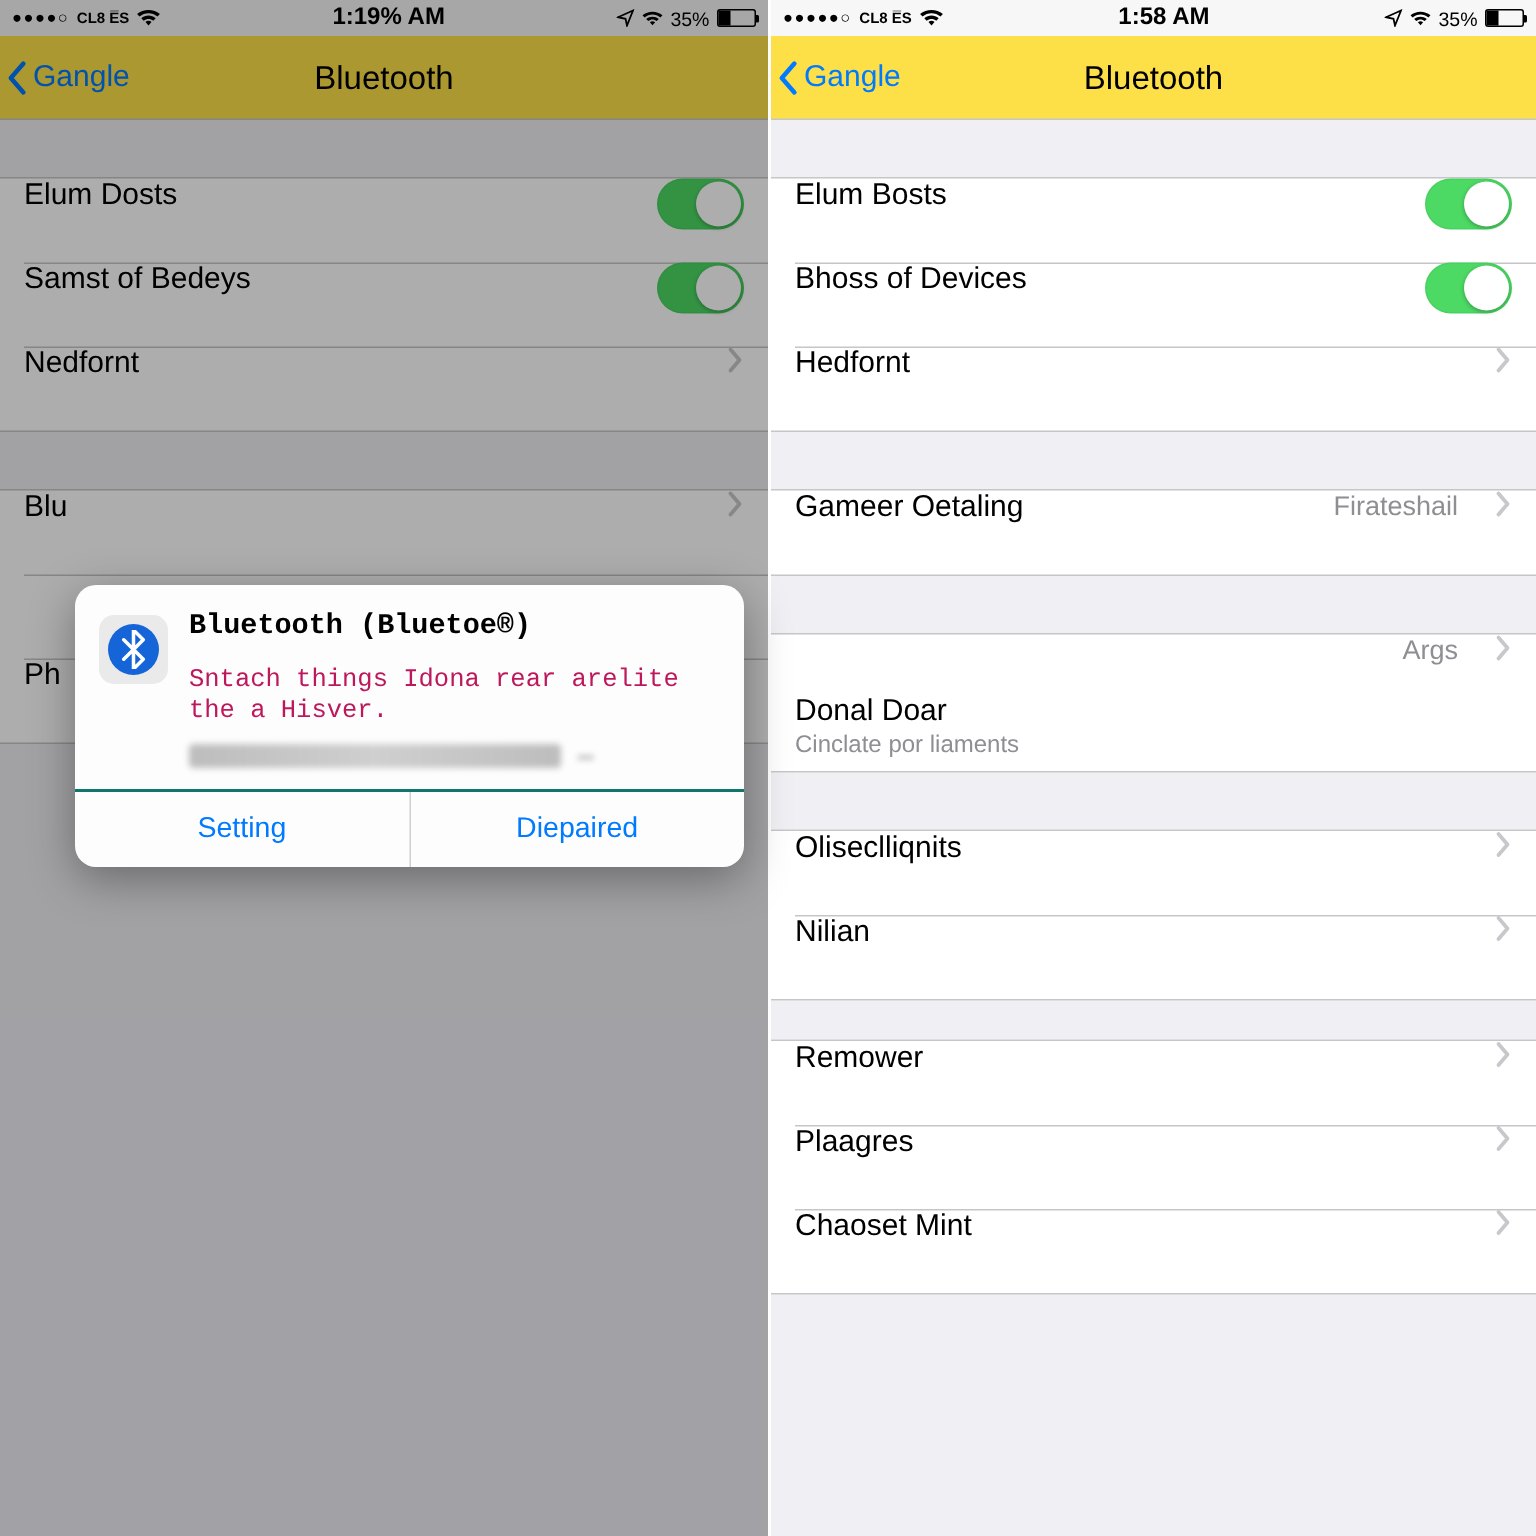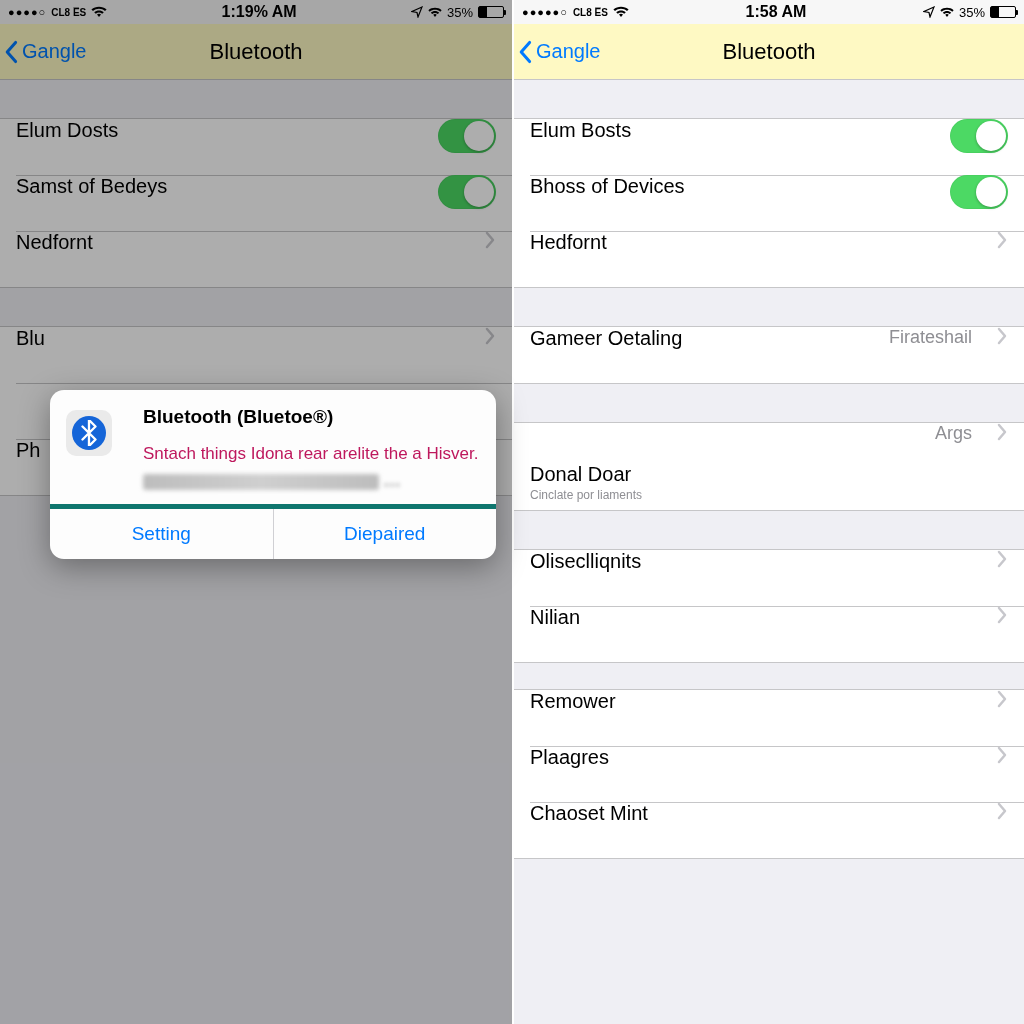--- a/index.html
+++ b/index.html
@@ -16,53 +16,53 @@
   .sb-dots { letter-spacing:1px; font-size:11px;}
   .sb-carrier { font-size:10px; font-weight:700;}
   .sb-wifi svg, .sb-loc svg { display:block; }
   .sb-batt { width:26px; height:12px; border:1px solid #000; border-radius:2px; position:relative; }
   .sb-batt::after{content:""; position:absolute; right:-3px; top:3px; width:2px; height:5px; background:#000; border-radius:0 1px 1px 0;}
   .sb-batt > div{height:100%; width:35%; background:#000;}
   .sb-time{font-weight:600; font-size:16px;}
   .sb-pct{font-size:13px;}
 
   
-  .navbar { height: 56px; background:#fef9c3; border-bottom:1px solid #c6c6c8; position:relative; display:flex; align-items:center; justify-content:center; }
+  .navbar { height: 56px; background:#fde047; border-bottom:1px solid #c6c6c8; position:relative; display:flex; align-items:center; justify-content:center; }
   .nav-title { font-size:22px; font-weight:400; color:#000;}
   .nav-back { position:absolute; left:4px; top:0; bottom:0; display:flex; align-items:center; color:#007aff; font-size:20px; gap:2px;}
   .nav-back svg{ display:block;}
 
   .content { flex:1; overflow:hidden; }
   .spacer { height:38px; }
   .spacer.sm { height:26px; }
 
   .group { background:#fff; border-top:1px solid #c6c6c8; border-bottom:1px solid #c6c6c8; }
   .row { min-height:56px; display:flex; padding:0 16px; position:relative; font-size:20px; color:#000;}
   .row + .row::before { content:""; position:absolute; left:16px; right:0; top:0; height:1px; background:#c6c6c8;}
   .row .label { flex:1; }
-  .row .sub { color:#8e8e93; font-size:12px; margin-top:2px;}
+  .row .sub { color:#8e8e93; font-size:16px; margin-top:2px;}
   .row .stack { display:flex; flex-direction:column; padding:8px 0;margin-top:32px;}
   .row .detail { color:#8e8e93; font-size:18px; margin-right:24px;}
   .chev { color:#c7c7cc; }
   .chev svg{display:block;}
 
   .toggle { width:58px; height:34px; border-radius:17px; background:#4cd964; position:relative; box-shadow:inset 0 0 0 1px rgba(0,0,0,0.04);}
   .toggle .knob{ position:absolute; right:2px; top:2px; width:30px; height:30px; border-radius:50%; background:#fff; box-shadow:0 1px 3px rgba(0,0,0,0.3);}
 
   
   .alert { position:absolute; z-index:10; left:50px; right:16px; top:390px; background:#fdfdfd; border-radius:14px; box-shadow:0 8px 30px rgba(0,0,0,0.35); overflow:hidden;}
-  .alert-body{ padding:16px 16px 14px 16px; display:flex; gap:31px;}
+  .alert-body{ padding:16px 16px 14px 16px; display:flex; gap:14px;font-family:Liberation Mono, monospace;}
   .alert-icon{ width:46px; height:46px; border-radius:10px; background:#eaeaea; display:flex; align-items:center; justify-content:center; flex-shrink:0; margin-top:4px;}
   .alert-icon .bt{ width:34px; height:34px; border-radius:50%; background:#1565d8; display:flex; align-items:center; justify-content:center;}
   .alert-text{ flex:1; }
   .alert-title{ font-weight:700; font-size:19px; color:#000;}
   .alert-msg{ font-size:17px; color:#be185d; margin-top:15px; line-height:1.25;}
   .alert-blur{ height:16px; margin-top:10px; border-radius:3px; background:linear-gradient(90deg,#bdbdbd,#cfcfcf,#bdbdbd); filter:blur(2px); width:70%; position:relative;}
   .alert-blur::after{content:"…"; position:absolute; right:-22px; top:-4px; color:#333; font-size:18px; filter:none;}
-  .alert-actions{ display:flex; border-top:5px solid #0f766e;}
+  .alert-actions{ display:flex; border-top:2px solid #0f766e;}
   .alert-actions > div{ flex:1; text-align:center; padding:14px 0; color:#007aff; font-size:19px;}
   .alert-actions > div + div{ border-left:1px solid #d0d0d4;}
 
   
   .phone.right { border-left: 2px solid #fff; }
 </style>
 </head>
 <body>
 
 <div class="phone left">

